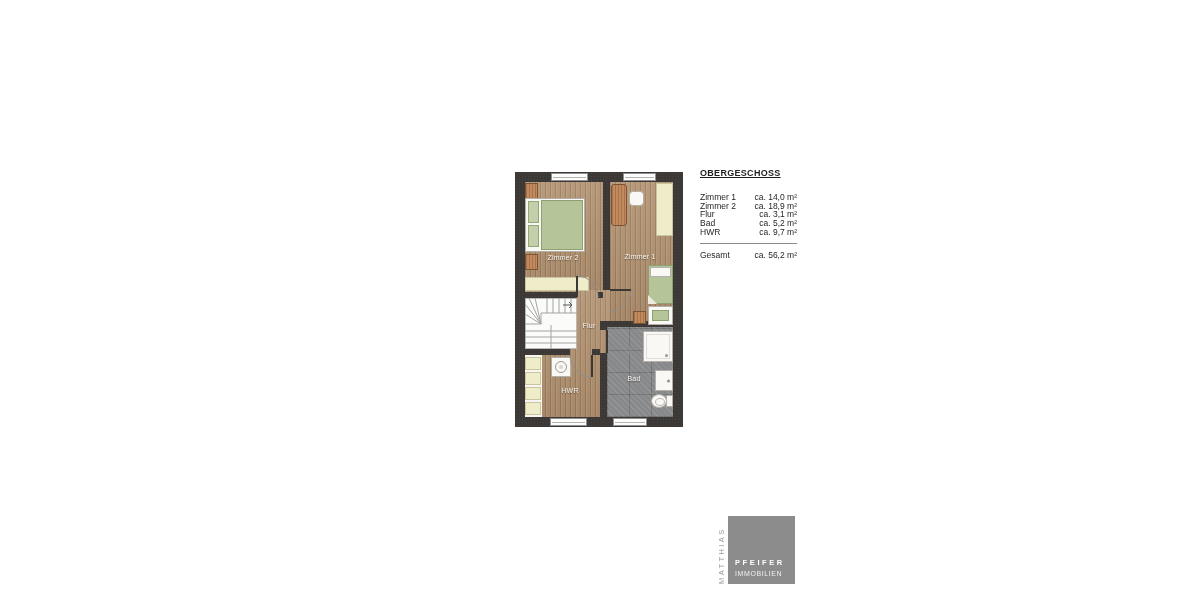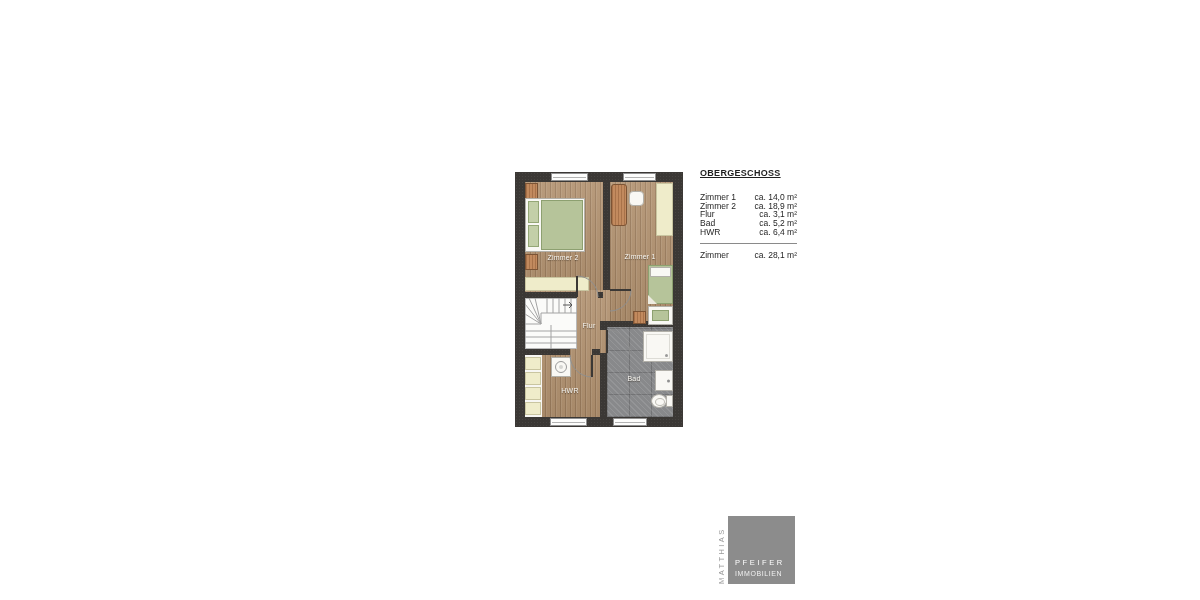--- a/index.html
+++ b/index.html
@@ -68,21 +68,21 @@
   }
   .lrow{display:flex;justify-content:space-between;font-size:8.5px;line-height:8.7px;}
   .ldivider{border-top:1px solid #8a8a8a;margin-top:6px;margin-bottom:7px;}
   
   .logo{position:absolute;left:715px;top:516px;display:flex;align-items:stretch;}
   .logo-vertical{
     height:68px;width:13px;writing-mode:vertical-rl;transform:rotate(180deg);
     font-size:7.5px;letter-spacing:2.4px;color:#9b9b9b;line-height:13px;
   }
   .logo-square{width:67px;height:68px;background:#8c8c8c;position:relative;}
-  .logo-name{position:absolute;left:7px;bottom:17px;font-size:7.5px;font-weight:normal;
+  .logo-name{position:absolute;left:7px;bottom:17px;font-size:7.5px;font-weight:bold;
     letter-spacing:2.6px;color:#ffffff;white-space:nowrap;}
   .logo-sub{position:absolute;left:7px;bottom:7px;font-size:7px;letter-spacing:0.6px;
     color:#f0f0f0;white-space:nowrap;}
   svg{display:block;}
 </style>
 </head>
 <body>
 
 <div class="plan">
 
@@ -218,26 +218,26 @@
   <div class="lrow">
     <span>Flur</span>
     <span>ca. 3,1 m²</span>
   </div>
   <div class="lrow">
     <span>Bad</span>
     <span>ca. 5,2 m²</span>
   </div>
   <div class="lrow">
     <span>HWR</span>
-    <span>ca. 6,4 m²</span>
+    <span>ca. 9,7 m²</span>
   </div>
   <div class="ldivider"></div>
   <div class="lrow">
-    <span>Zimmer</span>
-    <span>ca. 28,1 m²</span>
+    <span>Gesamt</span>
+    <span>ca. 56,2 m²</span>
   </div>
 </div>
 
 <div class="logo">
   <div class="logo-vertical">MATTHIAS</div>
   <div class="logo-square">
     <div class="logo-name">PFEIFER</div>
     <div class="logo-sub">IMMOBILIEN</div>
   </div>
 </div>

